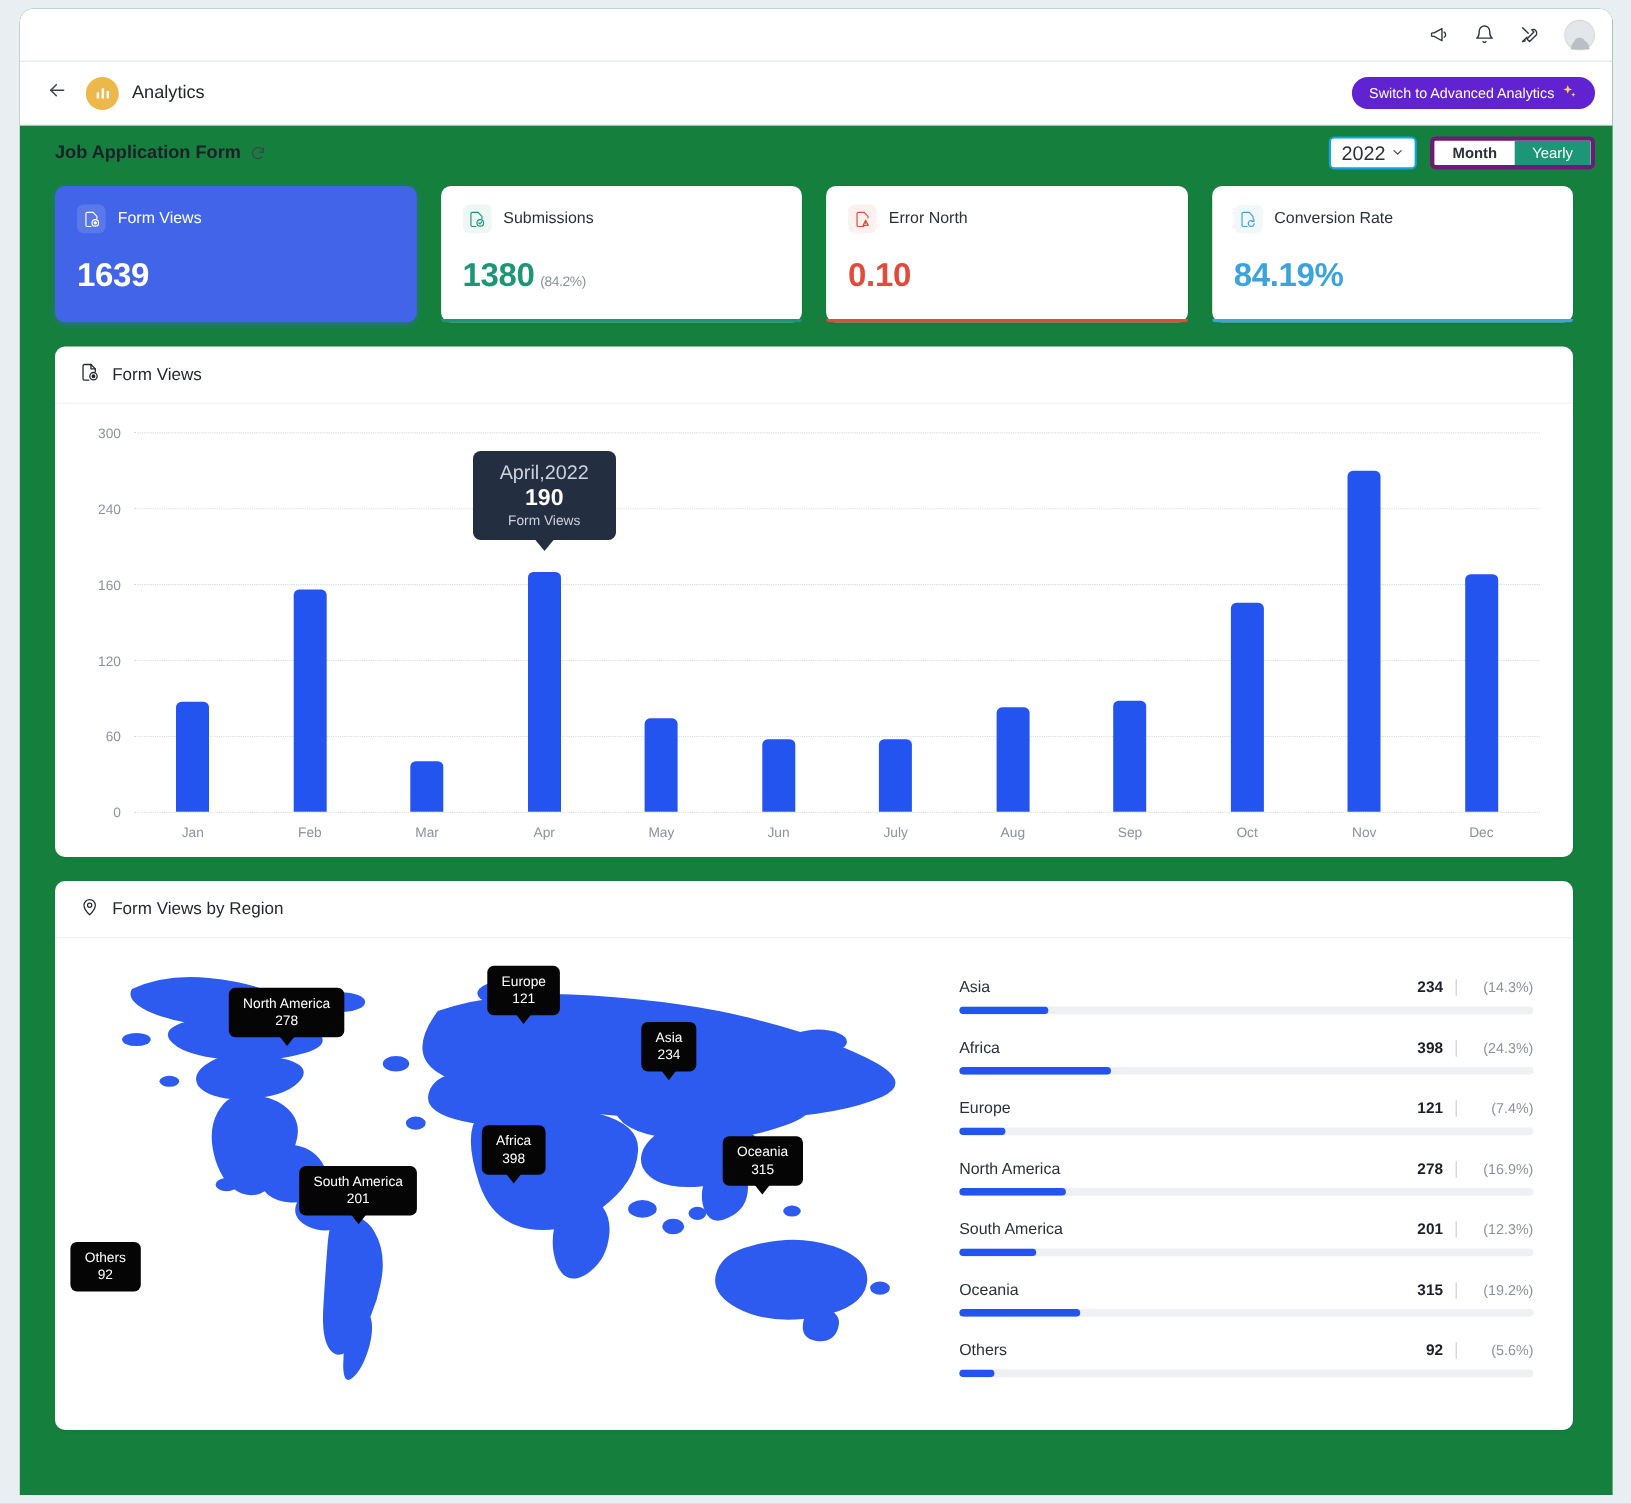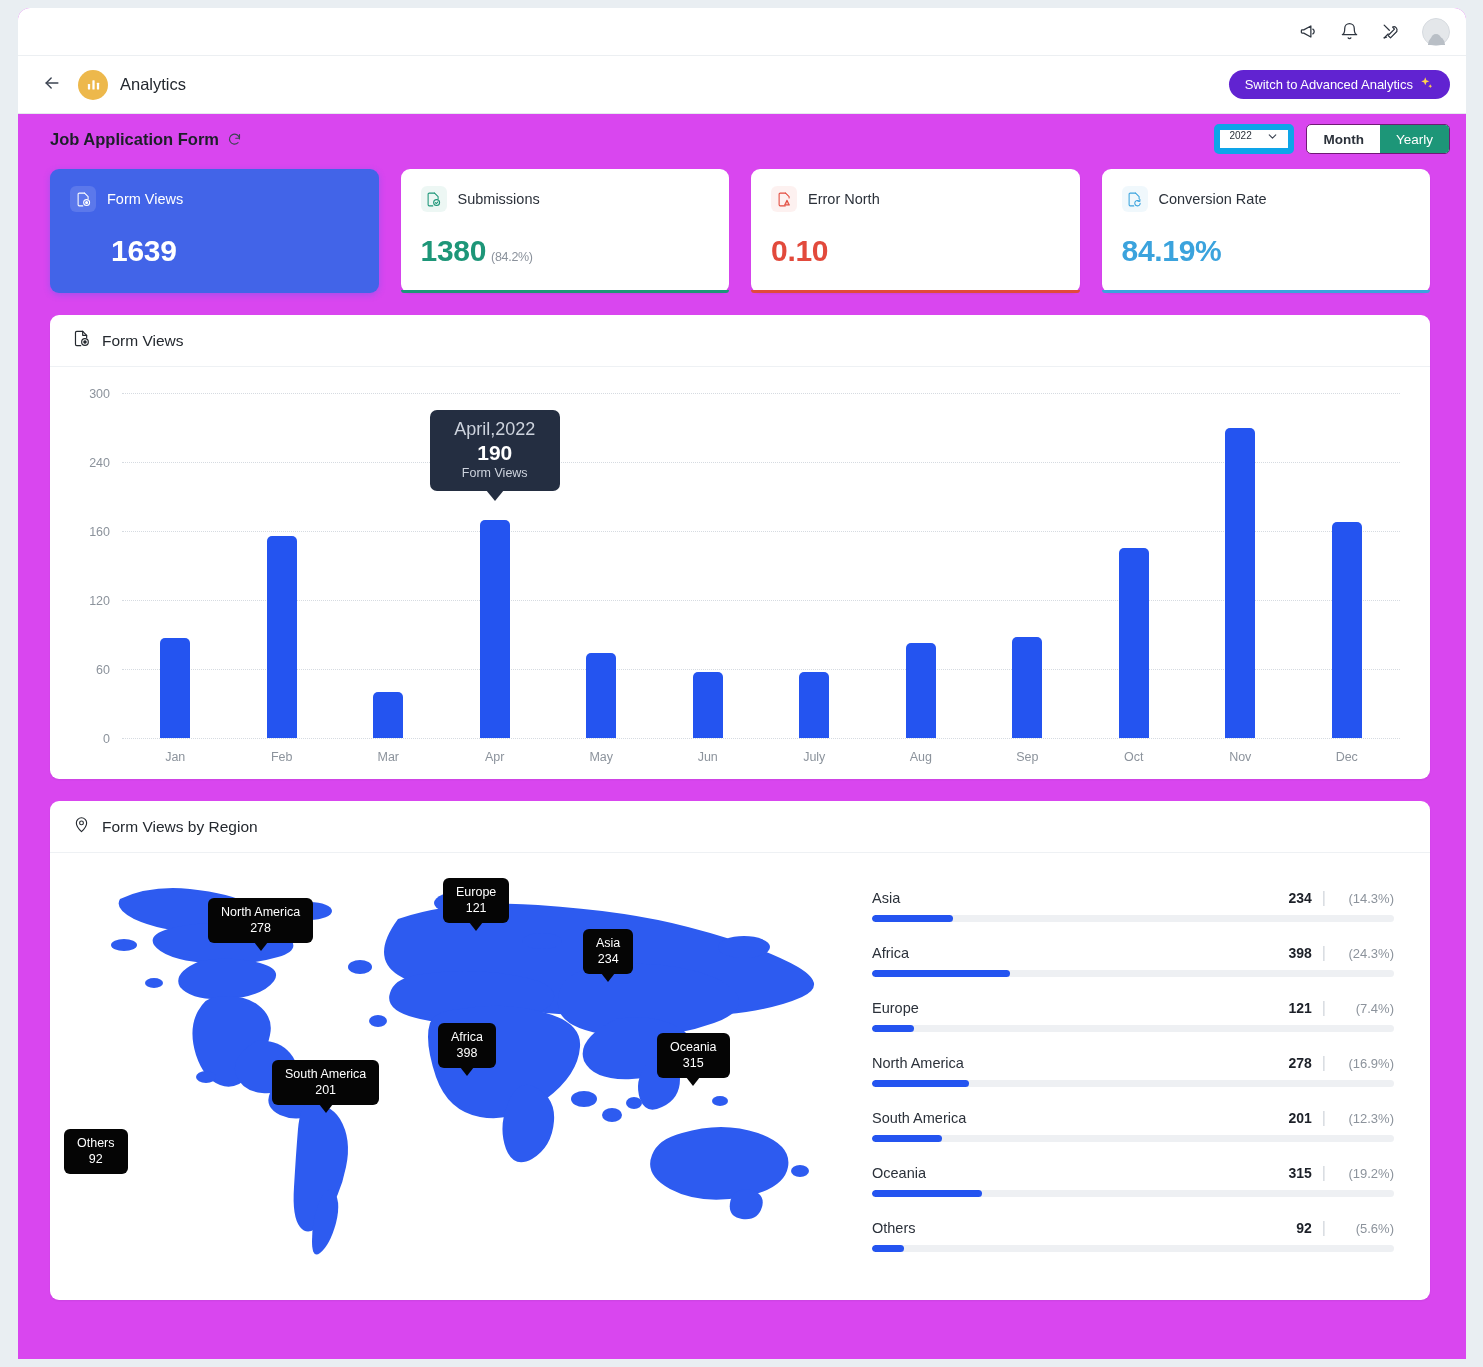--- a/index.html
+++ b/index.html
@@ -5,21 +5,21 @@
   * { box-sizing: border-box; margin: 0; padding: 0; }
   html, body {
     width: 1483px; height: 1367px;
     font-family: "Liberation Sans", sans-serif;
     background: #e9eef2;
     overflow: hidden;
   }
   .app {
     position: absolute; left: 18px; top: 8px;
     width: 1448px; height: 1351px;
-    background: #d946ef;
+    background: #15803d;
     border-radius: 12px 12px 0 0;
     overflow: hidden;
   }
   
   .topbar {
     height: 48px; background: #fff;
     display: flex; align-items: center; justify-content: flex-end;
     padding-right: 16px; gap: 22px;
     border-bottom: 1px solid #eceff2;
   }
@@ -60,25 +60,25 @@
   
   .subhead {
     height: 50px; display: flex; align-items: center;
     padding: 0 16px 0 32px;
   }
   .form-name { font-size: 16.5px; font-weight: 700; color: #1c2028; text-align: right; }
   .refresh-icon { margin-left: 8px; cursor: pointer; color: #3c4452; display: flex; }
   .controls { margin-left: auto; display: flex; align-items: center; gap: 12px; }
   .year-select {
     width: 80px; height: 30px; background: #fff;
-    border: 6px solid #0ea5e9; border-radius: 5px;
-    display: flex; align-items: flex-start; justify-content: space-between;
-    padding: 0 9px; font-size: 10px; color: #2b313a; cursor: pointer;
-  }
-  .seg { display: flex; height: 30px; border-radius: 5px; overflow: hidden; border: 1px solid #701a75; background:#fff; }
+    border: 2px solid #0ea5e9; border-radius: 5px;
+    display: flex; align-items: center; justify-content: space-between;
+    padding: 0 9px; font-size: 18px; color: #2b313a; cursor: pointer;
+  }
+  .seg { display: flex; height: 30px; border-radius: 5px; overflow: hidden; border: 4px solid #701a75; background:#fff; }
   .seg > div {
     padding: 0 16px; display: flex; align-items: center;
     font-size: 13.5px; cursor: pointer; color: #2b313a; font-weight: 600;
   }
   .seg > div.active { background: #1d9678; color: #fff; font-weight: 500; }
 
   
   .kpis { display: flex; gap: 22px; padding: 5px 36px 0 32px; }
   .kpi {
     flex: 1; height: 124px; background: #fff;
@@ -257,21 +257,21 @@
           <span class="kpi-ic">
             <svg width="17" height="17" viewBox="0 0 24 24" fill="none" stroke="#ffffff" stroke-width="1.5" stroke-linecap="round" stroke-linejoin="round" style="color:#ffffff">
               <path d="M13.5 3H6a1.6 1.6 0 00-1.6 1.6v14.8A1.6 1.6 0 006 21h5"></path>
               <path d="M13.5 3l5 5v3"></path>
               <circle cx="16.4" cy="16.4" r="4.2"></circle>
               <circle cx="16.4" cy="16.4" r="1.4" fill="currentColor"></circle>
             </svg>
           </span>
           <span class="kpi-label">Form Views</span>
         </div>
-        <div class="kpi-val" style="color: rgb(255, 255, 255); margin-left: 41px;">1639</div>
+        <div class="kpi-val" style="color: rgb(255, 255, 255);">1639</div>
       </div>
       <div class="kpi">
         <div class="kpi-head">
           <span class="kpi-ic" style="background: rgba(29, 150, 120, 0.08);">
             <svg width="17" height="17" viewBox="0 0 24 24" fill="none" stroke="#1d9678" stroke-width="1.5" stroke-linecap="round" stroke-linejoin="round" style="color:#1d9678">
               <path d="M13.5 3H6a1.6 1.6 0 00-1.6 1.6v14.8A1.6 1.6 0 006 21h5"></path>
               <path d="M13.5 3l5 5v3"></path>
               <circle cx="16.4" cy="16.4" r="4.2"></circle>
               <path d="M14.6 16.4l1.3 1.4 2.4-2.6"></path>
             </svg>

